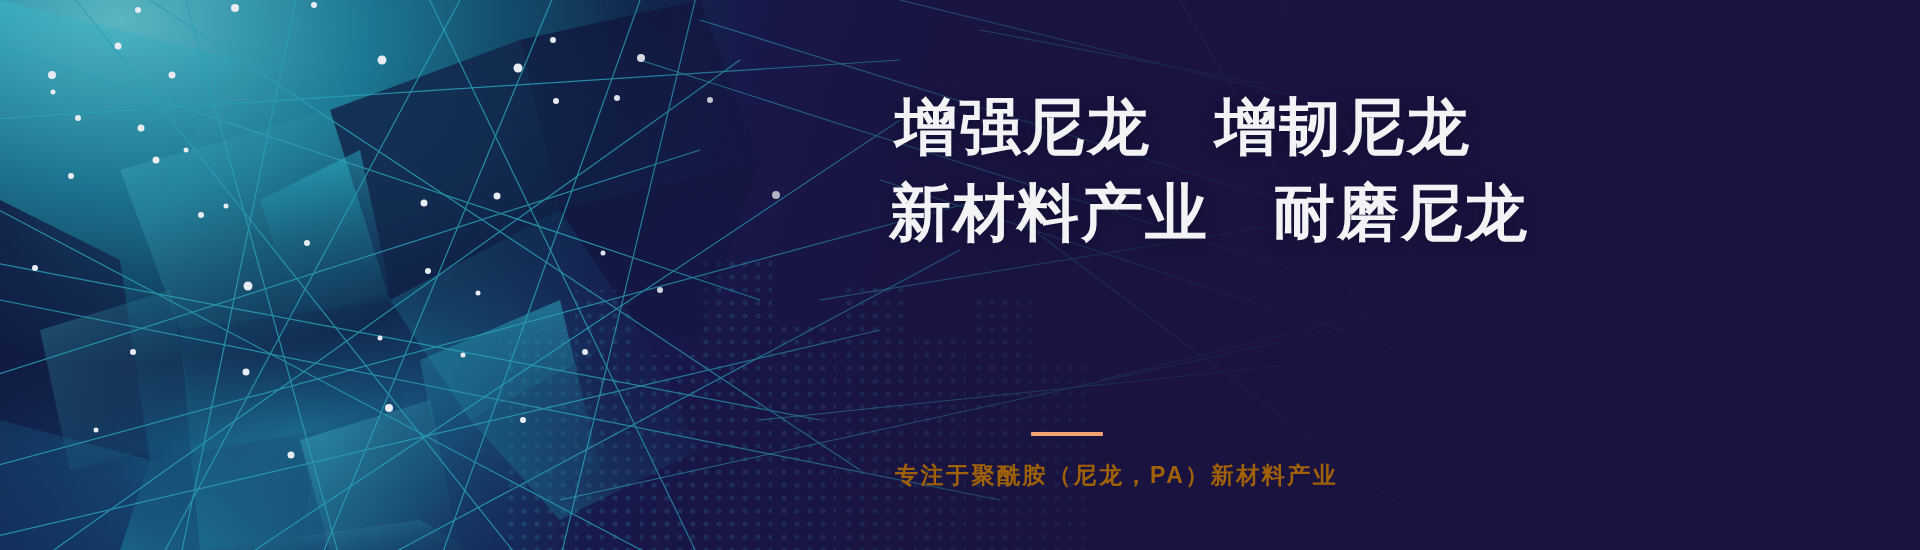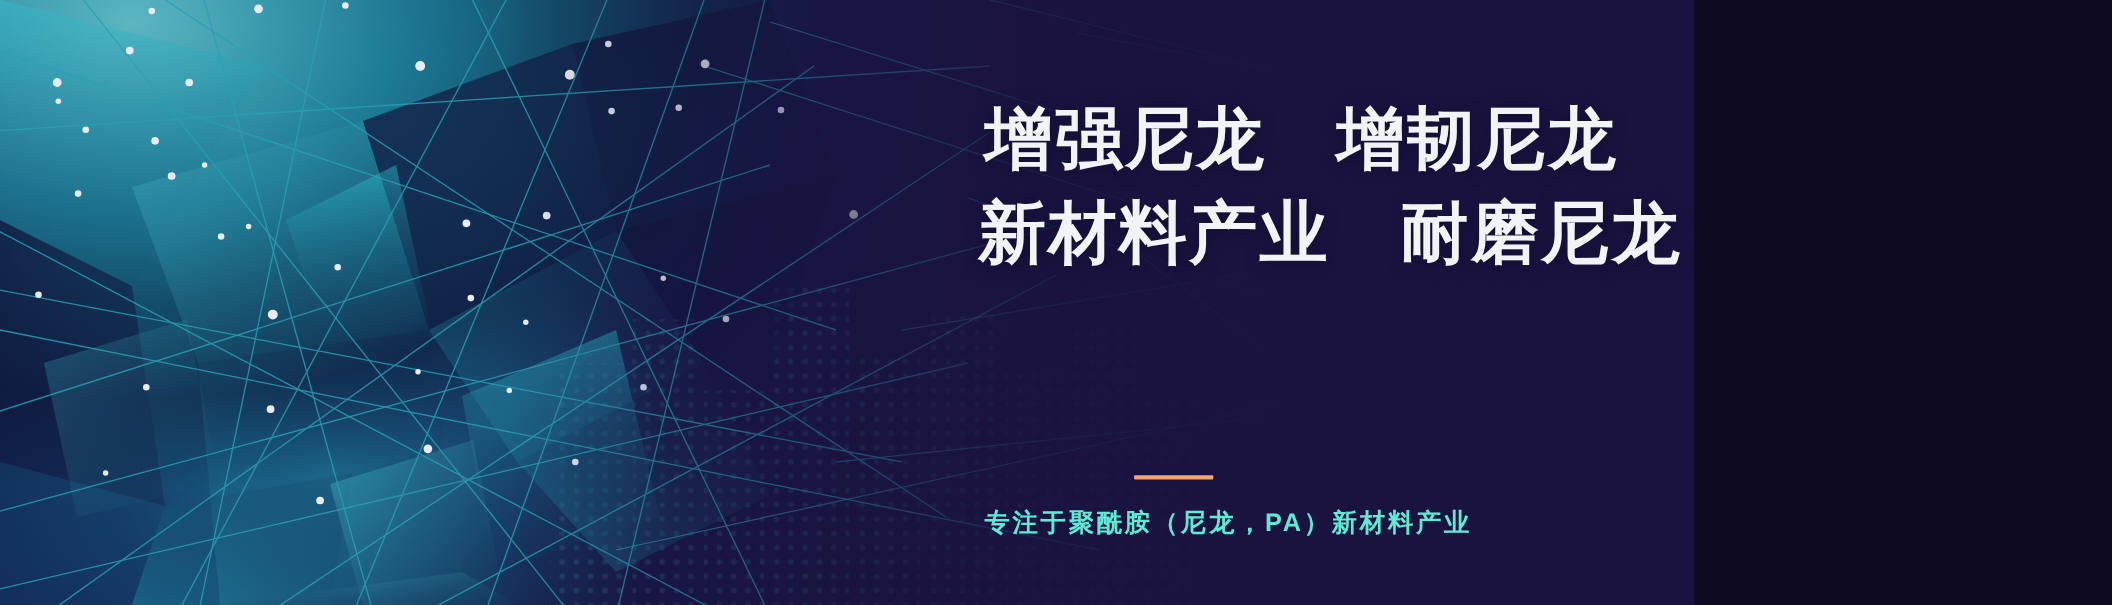--- a/index.html
+++ b/index.html
@@ -5,21 +5,21 @@
 <style>
   html, body {
     margin: 0;
     padding: 0;
     background: #0d0a22;
   }
   * { box-sizing: border-box; }
 
   .banner {
     position: relative;
-    width: 1540px;
+    width: 1920px;
     height: 550px;
     overflow: hidden;
     background: #1a1340;
     font-family: "Liberation Sans", "DejaVu Sans", sans-serif;
     user-select: none;
   }
 
   
   .bg-base {
     position: absolute;
@@ -81,21 +81,21 @@
     height: 4px;
     background: #f3a474;
     border-radius: 1px;
   }
 
   .tagline {
     position: absolute;
     left: 0;
     top: 460px;
     width: 740px;
-    color: #5eead4;
+    color: #a16207;
     font-size: 23px;
     font-weight: bold;
     letter-spacing: 2.5px;
     white-space: pre;
   }
 </style>
 </head>
 <body>
 
 <div class="banner">

